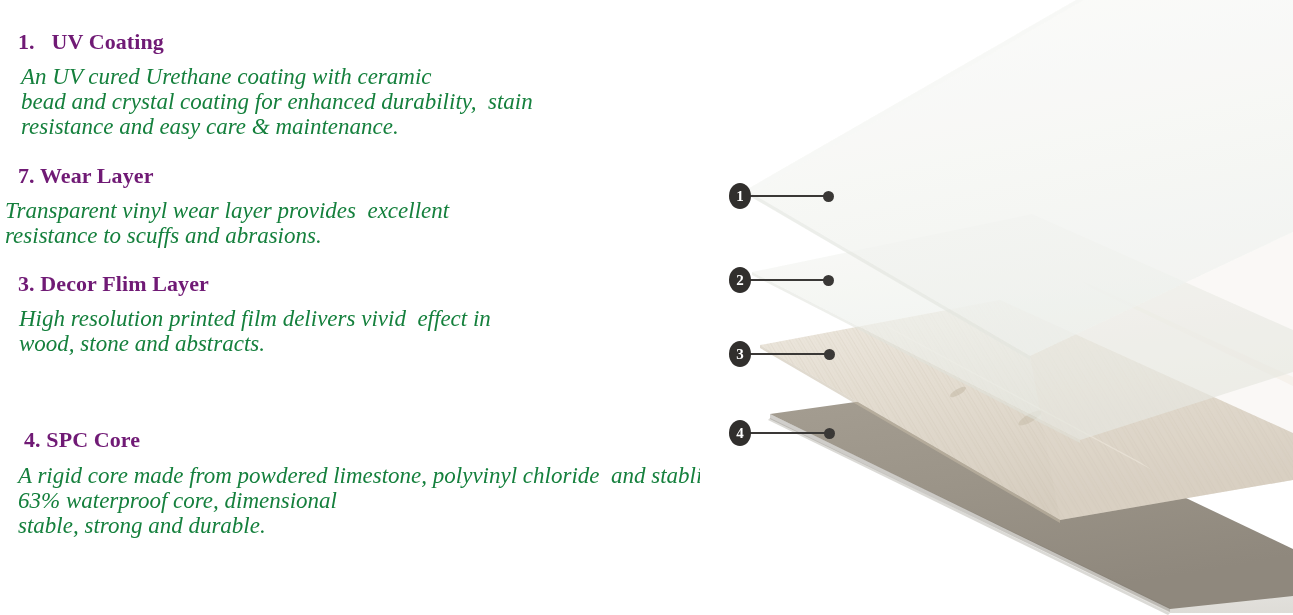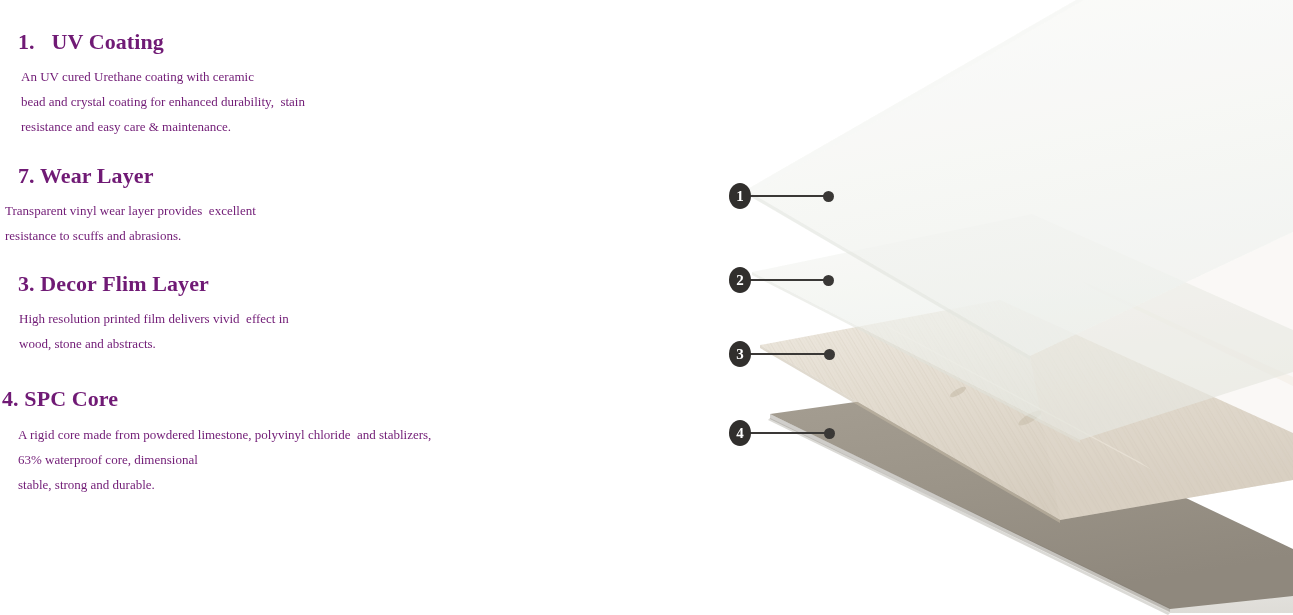--- a/index.html
+++ b/index.html
@@ -40,41 +40,42 @@
     line-height: 26px;
     color: #701a75;
     letter-spacing: 0.1px;
     white-space: pre;
   }
 
   .spec-body {
     margin: 0;
     font-family: "Liberation Serif", "DejaVu Serif", serif;
     font-weight: normal;
-    font-size: 13px;
+    font-size: 23px;
     line-height: 25.2px;
-    color: #701a75;
+    color: #15803d;
     white-space: pre;
+    font-style: italic;
   }
 
   
   #section-1 { top: 29px; }
   #section-1 .spec-heading { padding-left: 18px; }
   #section-1 .spec-body    { padding-left: 21px; padding-top: 9px; }
 
   #section-2 { top: 163px; }
   #section-2 .spec-heading { padding-left: 18px; }
   #section-2 .spec-body    { padding-left: 5px; padding-top: 9px; }
 
   #section-3 { top: 271px; }
   #section-3 .spec-heading { padding-left: 18px; }
   #section-3 .spec-body    { padding-left: 19px; padding-top: 9px; }
 
   #section-4 { top: 386px; }
-  #section-4 .spec-heading { padding-left: 2px; }
+  #section-4 .spec-heading { padding-left: 24px; margin-top: 41px; }
   #section-4 .spec-body    { padding-left: 18px; padding-top: 10px; }
 
   
   #layer-illustration {
     position: absolute;
     left: 700px;
     top: 0;
     width: 593px;
     height: 615px;
   }

